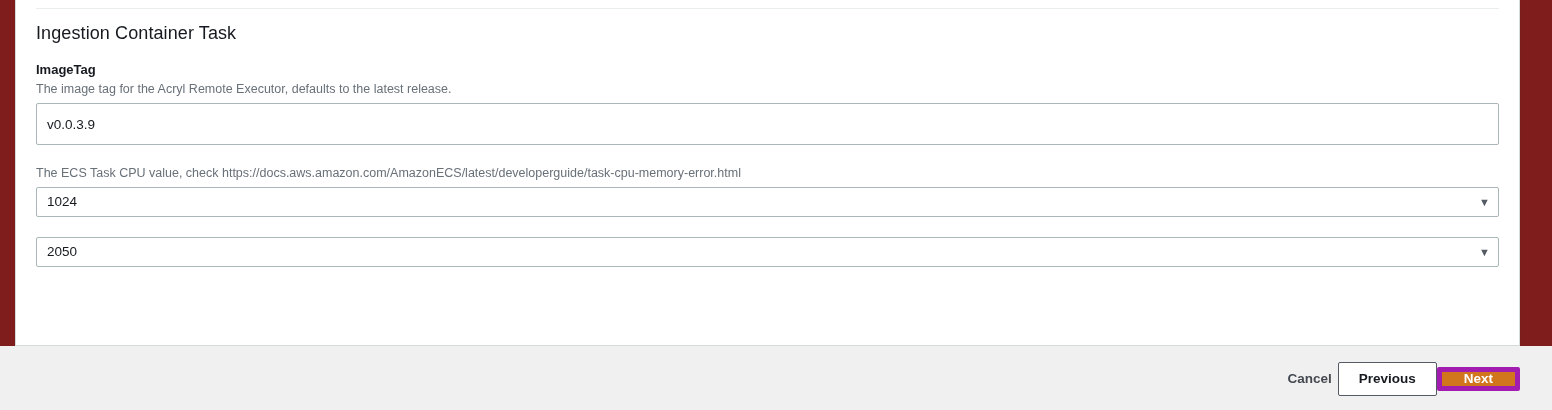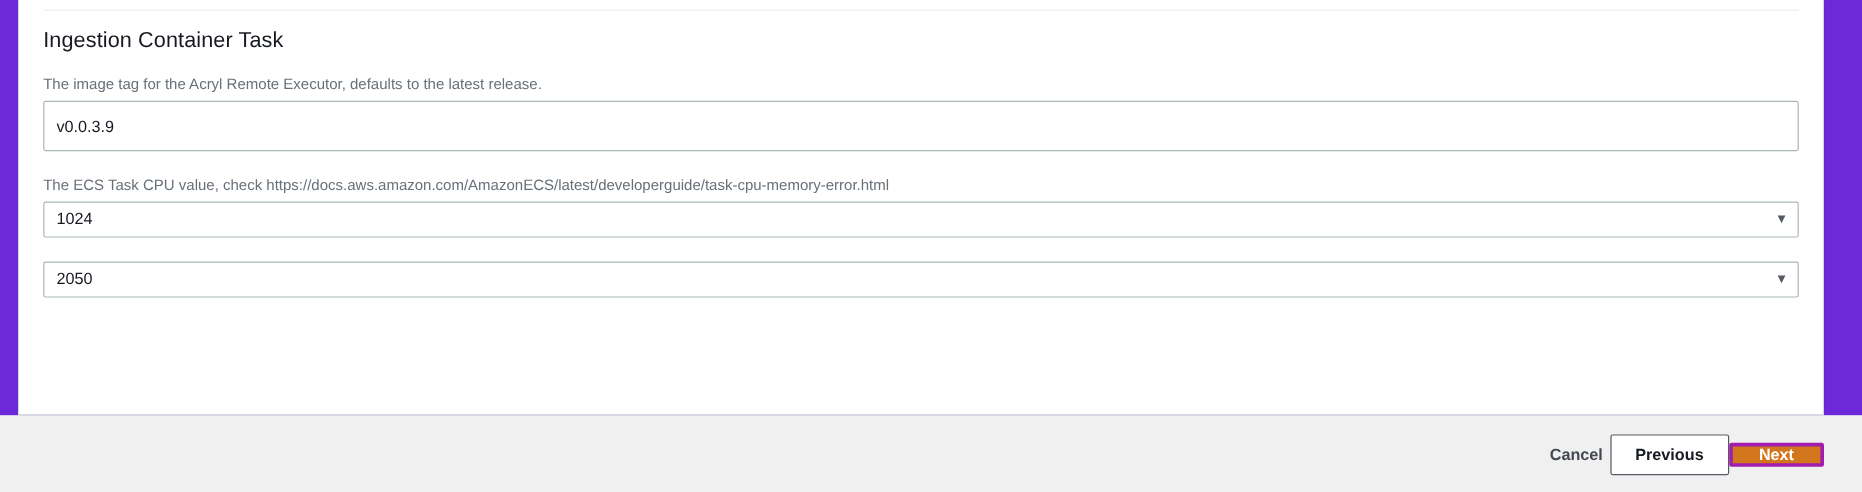--- a/index.html
+++ b/index.html
@@ -11,21 +11,21 @@
     width: 1552px;
     height: 410px;
     font-family: "Liberation Sans", sans-serif;
     overflow: hidden;
     position: relative;
   }
 
   .page {
     position: absolute;
     inset: 0;
-    background: #6d28d9;
+    background: #7f1d1d;
   }
 
   
   .card {
     position: absolute;
     left: 15px;
     top: 0;
     width: 1505px;
     height: 346px;
     background: #ffffff;
@@ -163,38 +163,39 @@
 
   .btn-secondary {
     background: #ffffff;
     border: 1px solid #545b64;
     color: #16191f;
     padding: 9px 20px;
   }
 
   .btn-primary {
     background: #d2761e;
-    border: 3px solid #a21caf;
+    border: 5px solid #a21caf;
     color: #ffffff;
     padding: 0 22px;
   }
 </style>
 </head>
 <body>
 
 <div class="page">
 
   <div class="card">
     <div class="card-divider"></div>
 
     <div class="card-body">
 
       <h2 class="section-title">Ingestion Container Task</h2>
 
       <div class="field">
+        <div class="field-label">ImageTag</div>
         <div class="field-desc">The image tag for the Acryl Remote Executor, defaults to the latest release.</div>
         <input class="text-input" type="text" value="v0.0.3.9" style="">
       </div>
 
       <div class="field">
         <div class="field-desc">The ECS Task CPU value, check https://docs.aws.amazon.com/AmazonECS/latest/developerguide/task-cpu-memory-error.html</div>
         <div class="select-wrap">
           <div class="select-box">1024</div>
           <span class="select-caret">▼</span>
         </div>

